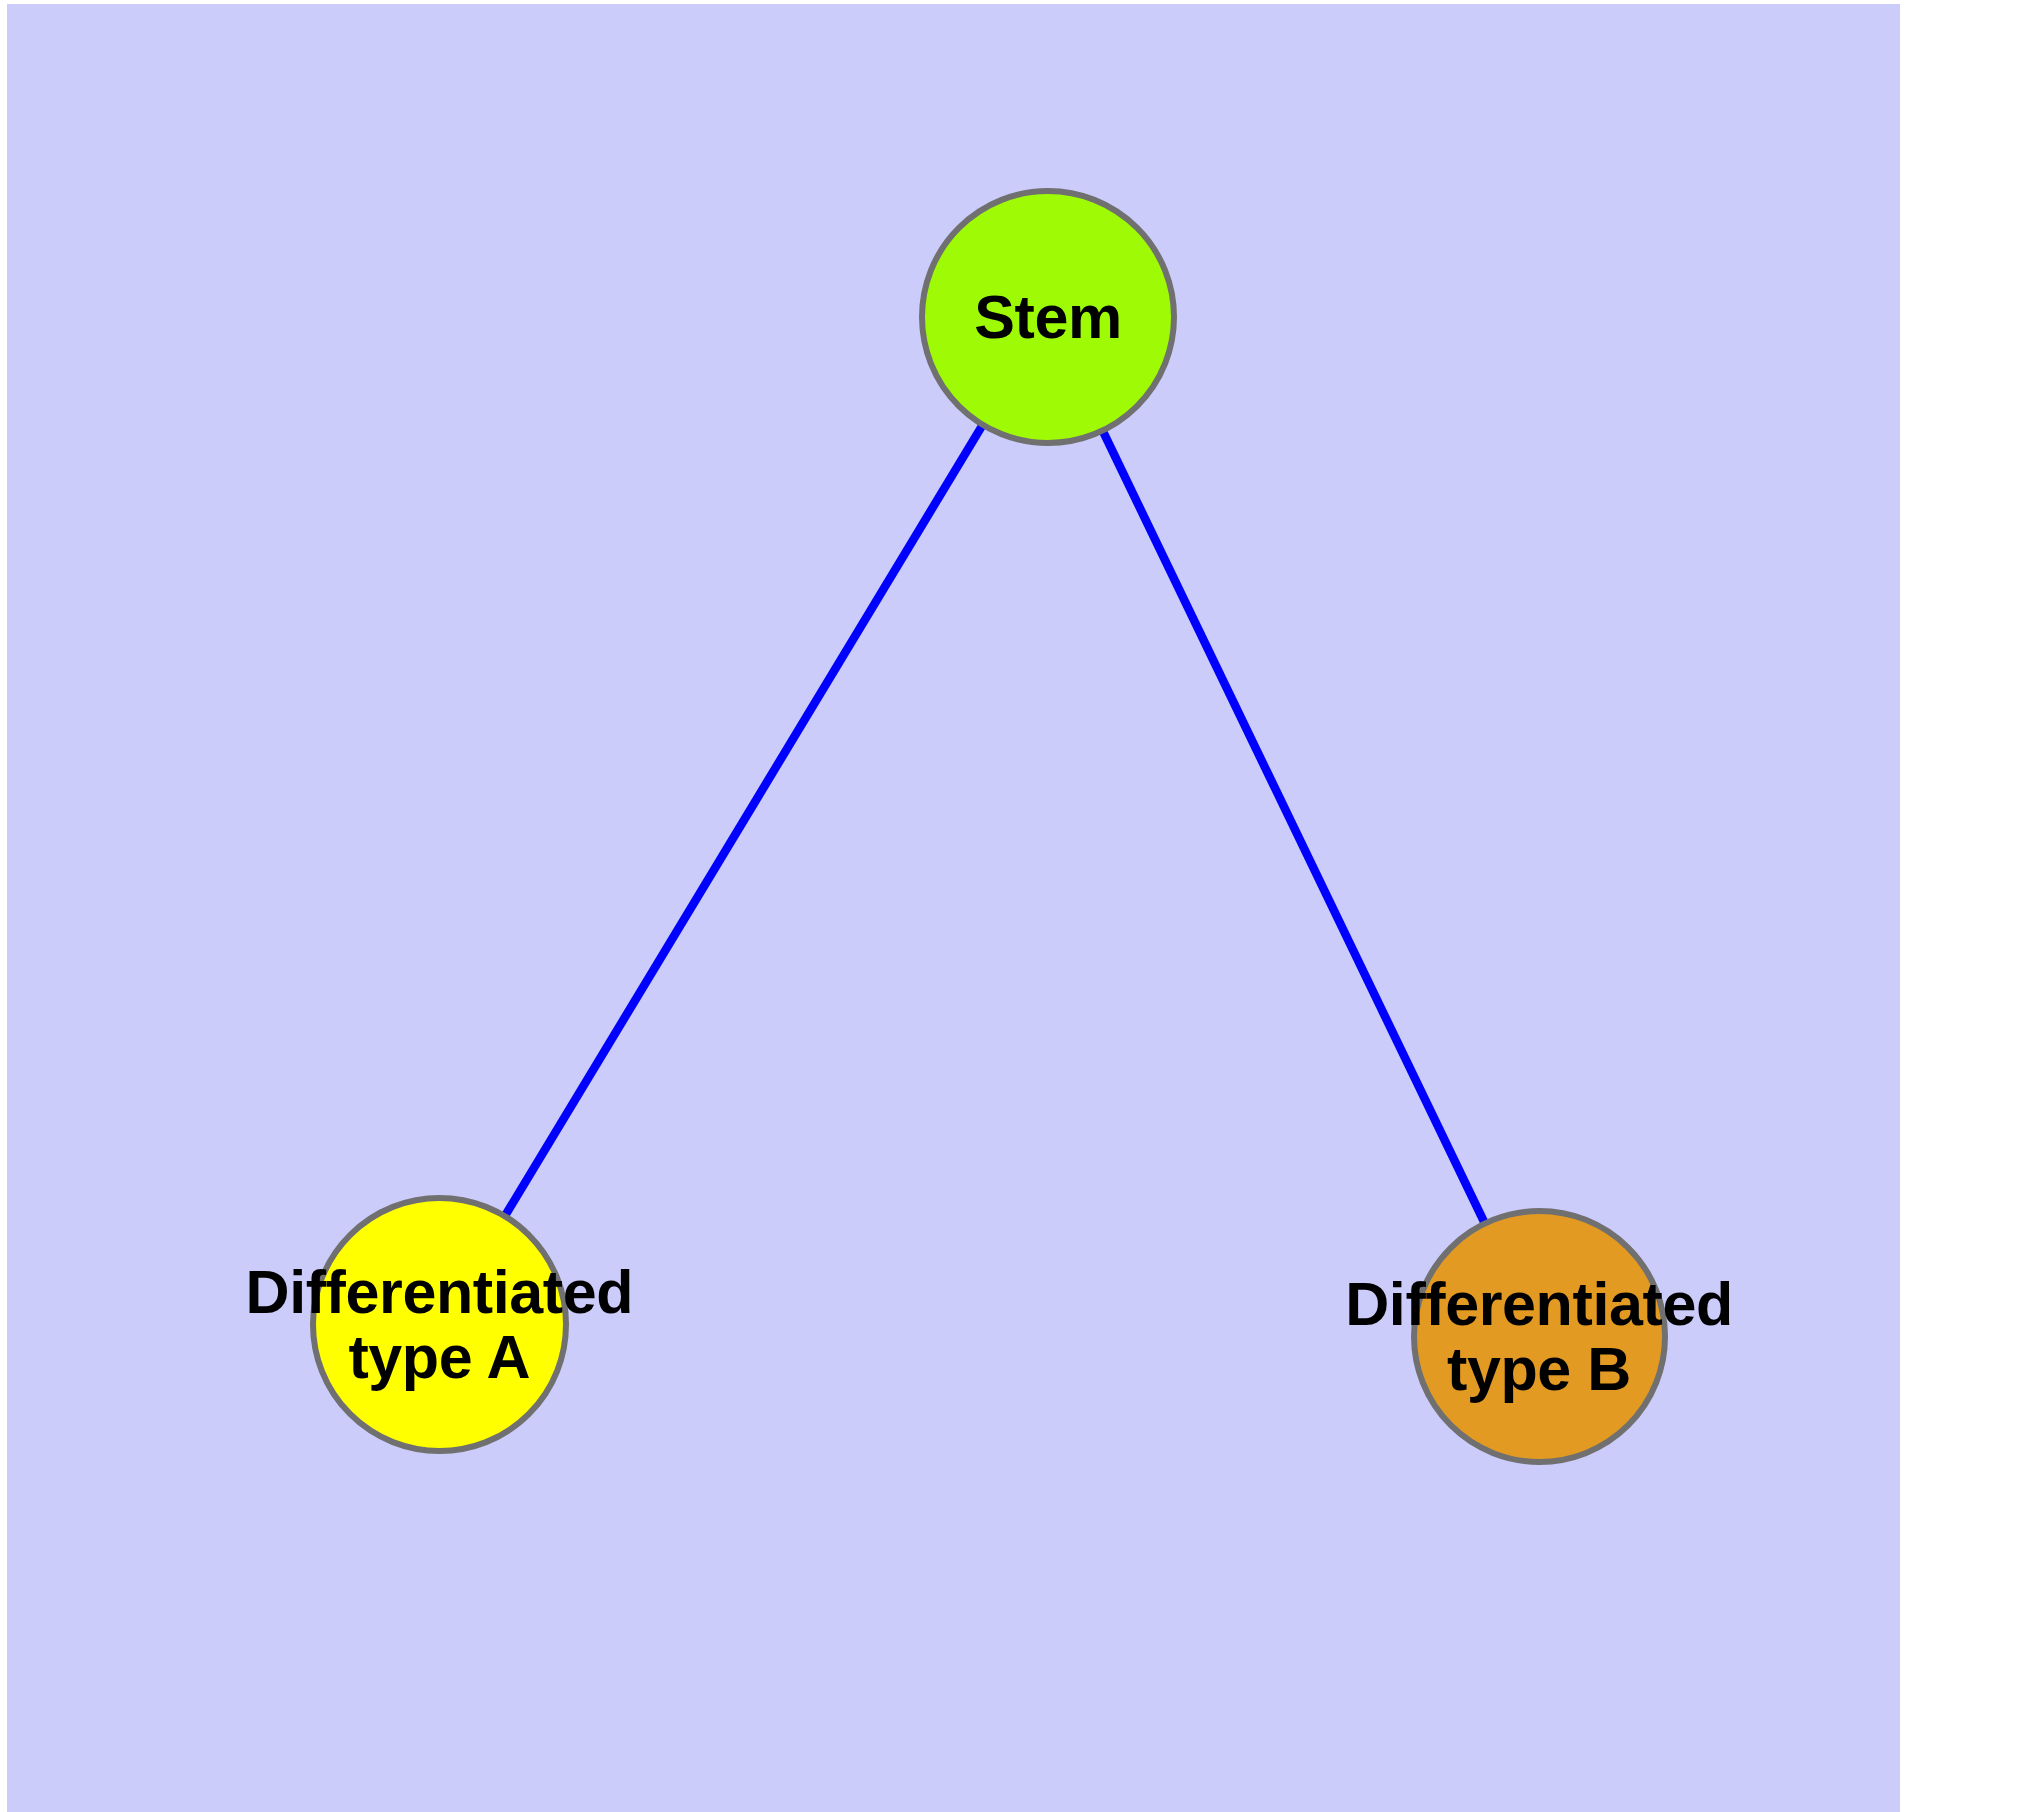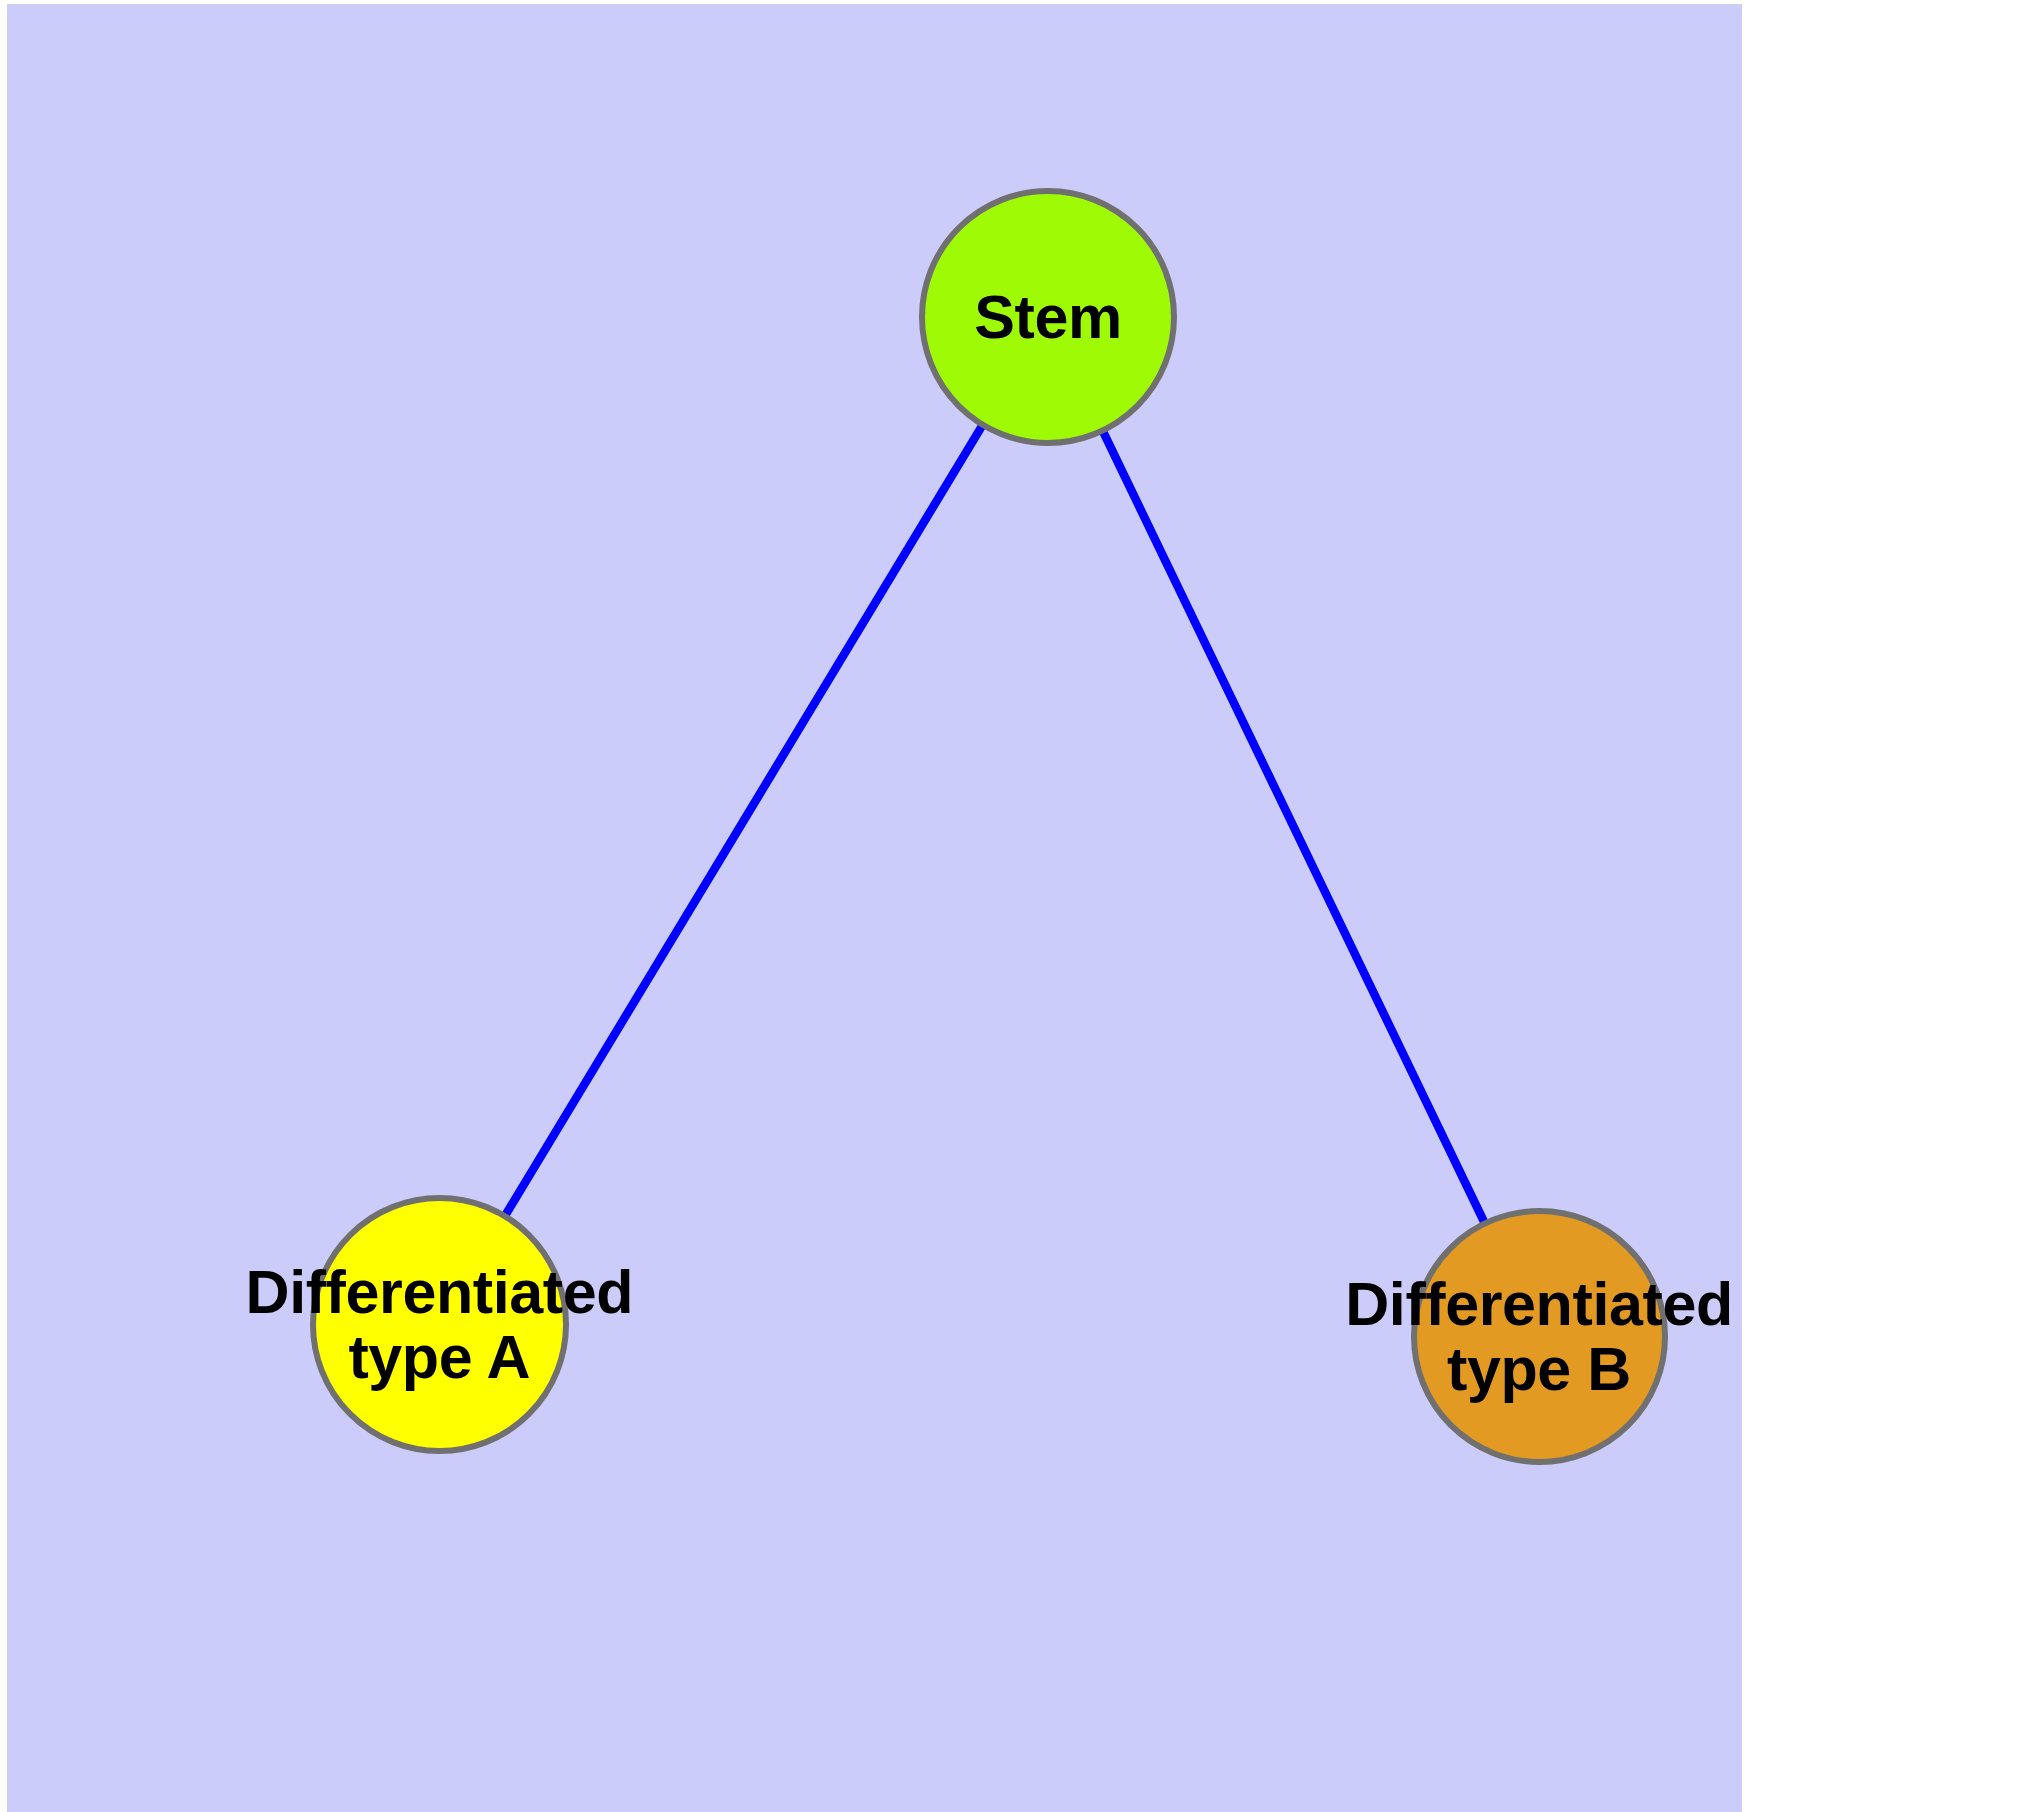--- a/index.html
+++ b/index.html
@@ -2,21 +2,21 @@
 <html style="font-size:13.6px"><head>
 <meta charset="utf-8">
 <style>
   html, body {
     margin: 0;
     padding: 0;
     background: #ffffff;
   }
   #canvas {
     position: relative;
-    width: 1742px;
+    width: 1900px;
     height: 1812px;
     background: #ffffff;
     overflow: hidden;
     font-family: "Liberation Sans", "DejaVu Sans", sans-serif;
   }
   
   #plane {
     position: absolute;
     left: 6.8px;
     top: 4.2px;

